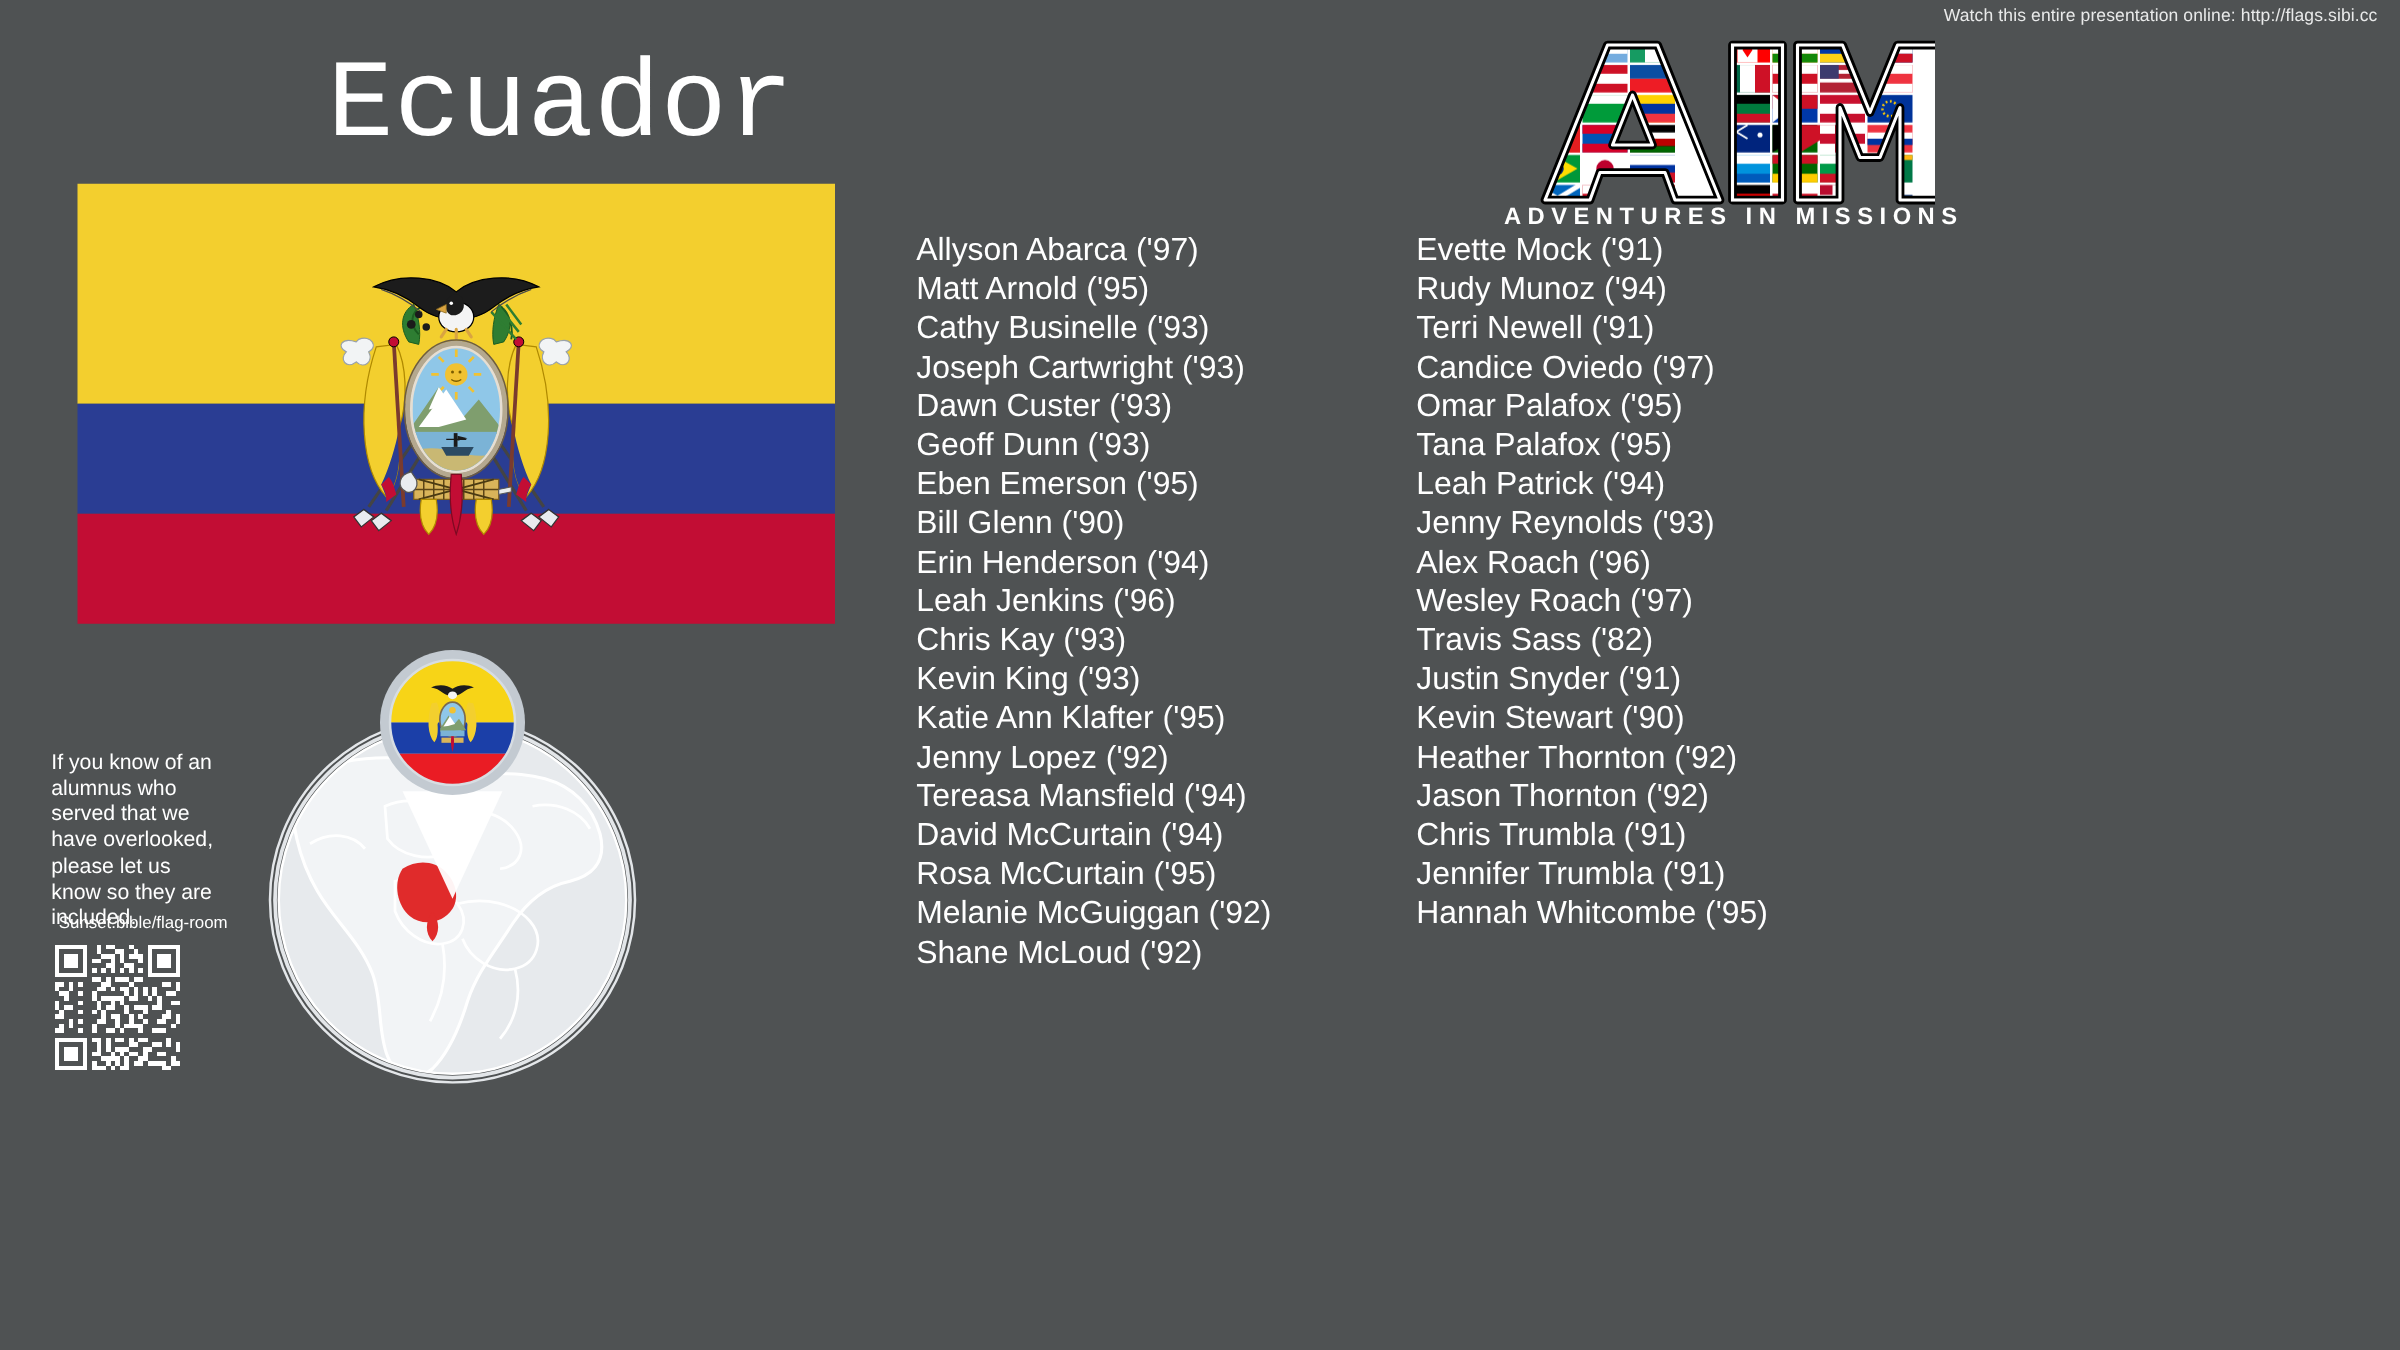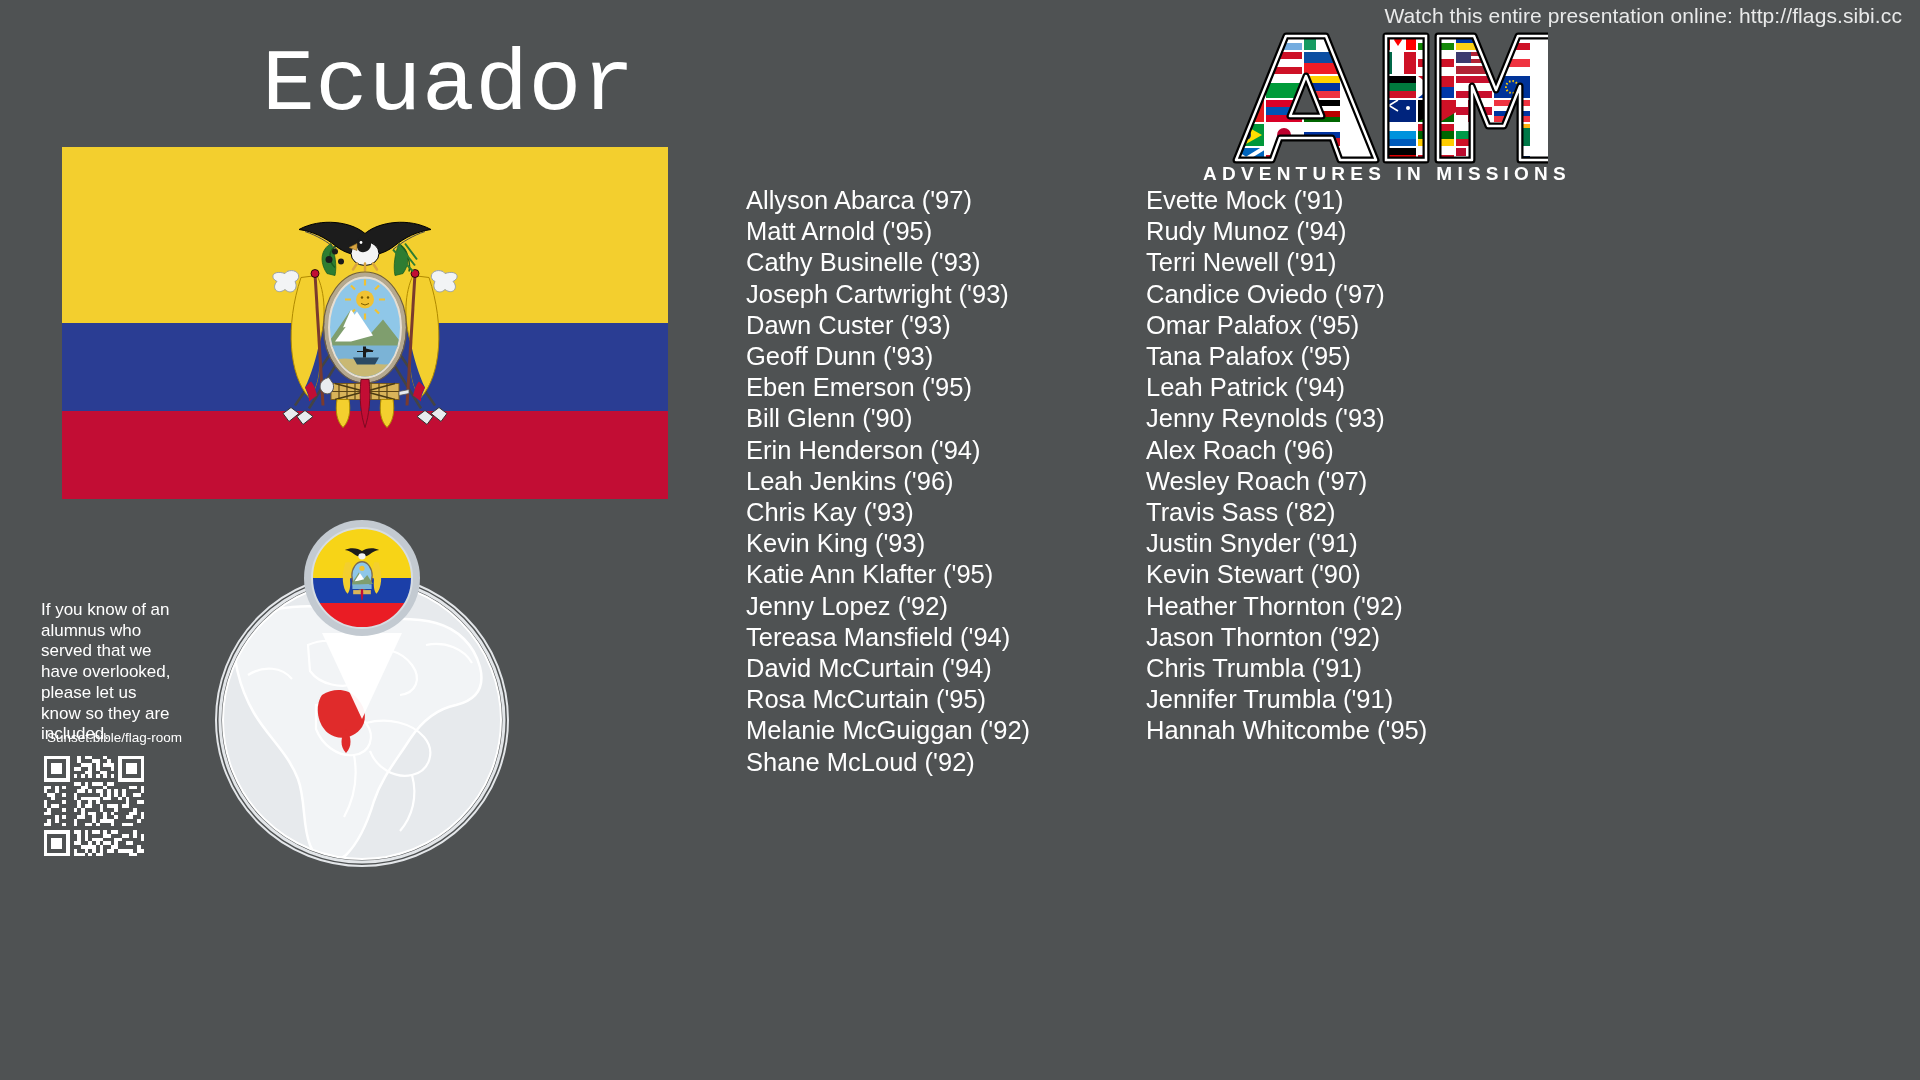--- a/index.html
+++ b/index.html
@@ -7,21 +7,21 @@
   body {
     background:#4f5253;
     font-family:"Liberation Sans", sans-serif;
     overflow:hidden;
     position:relative;
   }
 
   
   #watch-online {
     position:absolute; top:4px; right:18px;
-    font-size:21px; color:#e9eaea; letter-spacing:.1px;
+    font-size:14px; color:#e9eaea; letter-spacing:.1px;
     white-space:nowrap;
   }
 
   
   #country-title {
     position:absolute; left:262px; top:40px;
     font-size:88px; font-weight:300; color:#ffffff;
     letter-spacing:.5px; line-height:1.05;font-family:Liberation Mono, monospace;
   }
 
@@ -52,21 +52,21 @@
     color:#ffffff; font-size:17px; line-height:1.22;
   }
   #flag-room-link {
     position:absolute; left:47px; top:730px;
     color:#ffffff; font-size:13.5px; white-space:nowrap;
   }
   #qr-code { position:absolute; left:40px; top:752px; width:108px; height:108px; }
 
   
   #names-area { position:absolute; left:733px; top:185px; width:1150px; }
-  .names-col { position:absolute; top:0;margin-left:13px; }
+  .names-col { position:absolute; top:0; }
   #names-col-left  { left:0px;   }
   #names-col-right { left:400px; }
   .name-entry {
     color:#ffffff; font-size:25.5px; line-height:31.2px;
     white-space:nowrap; letter-spacing:0px;
   }
 </style>
 </head>
 <body style="background: rgb(79, 82, 83);">
 

